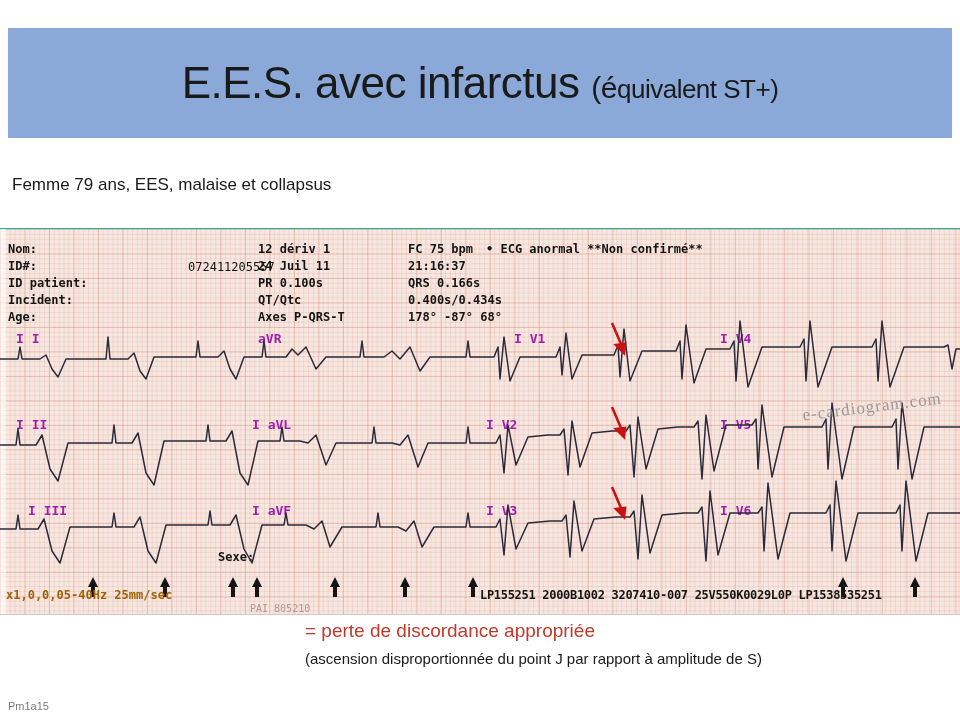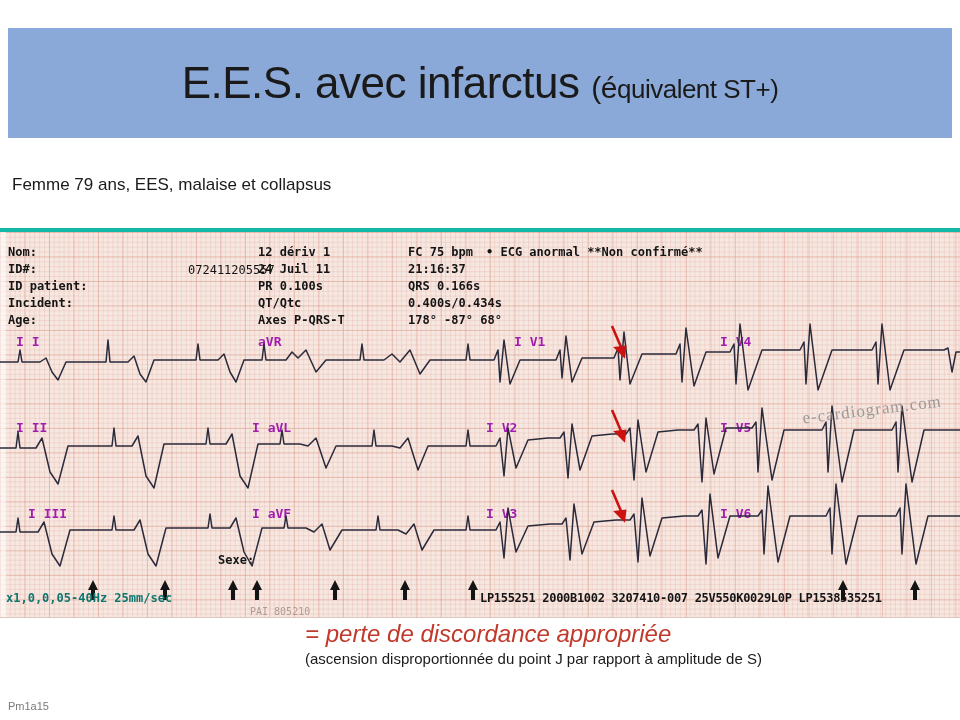--- a/index.html
+++ b/index.html
@@ -51,21 +51,21 @@
   }
 
   
   #ecg-figure {
     position: absolute;
     left: 0px;
     top: 228px;
     width: 960px;
     height: 385px;
     background: #f6e7e1;
-    border-top: 4px solid #14b8a6;
+    border-top: 1px solid #14b8a6;
     border-bottom: 1px solid #d9c7c0;
     overflow: hidden;
   }
   
   #ecg-grid {
     position: absolute;
     inset: 0;
     background-image:
       linear-gradient(to right, rgba(214,140,122,0.45) 1px, transparent 1px),
       linear-gradient(to bottom, rgba(214,140,122,0.45) 1px, transparent 1px),
@@ -131,21 +131,21 @@
   }
 
   
   #ecg-footer-left {
     position: absolute;
     left: 6px;
     bottom: 12px;
     font-family: "DejaVu Sans Mono", monospace;
     font-size: 12px;
     font-weight: bold;
-    color: #0f766e;
+    color: #a16207;
   }
   #ecg-footer-right {
     position: absolute;
     left: 480px;
     bottom: 12px;
     font-family: "DejaVu Sans Mono", monospace;
     font-size: 12px;
     font-weight: bold;
     color: #141414;
     letter-spacing: -0.3px;
@@ -157,23 +157,22 @@
     font-family: "DejaVu Sans Mono", monospace;
     font-size: 10px;
     color: #b09a93;
   }
 
   
   #conclusion-main {
     position: absolute;
     left: 305px;
     top: 620px;
-    font-size: 24px;
+    font-size: 19px;
     color: #c0392b;
-    font-style: italic;
   }
   #conclusion-sub {
     position: absolute;
     left: 305px;
     top: 650px;
     font-size: 15px;
     color: #1a1a1a;
   }
 
   

